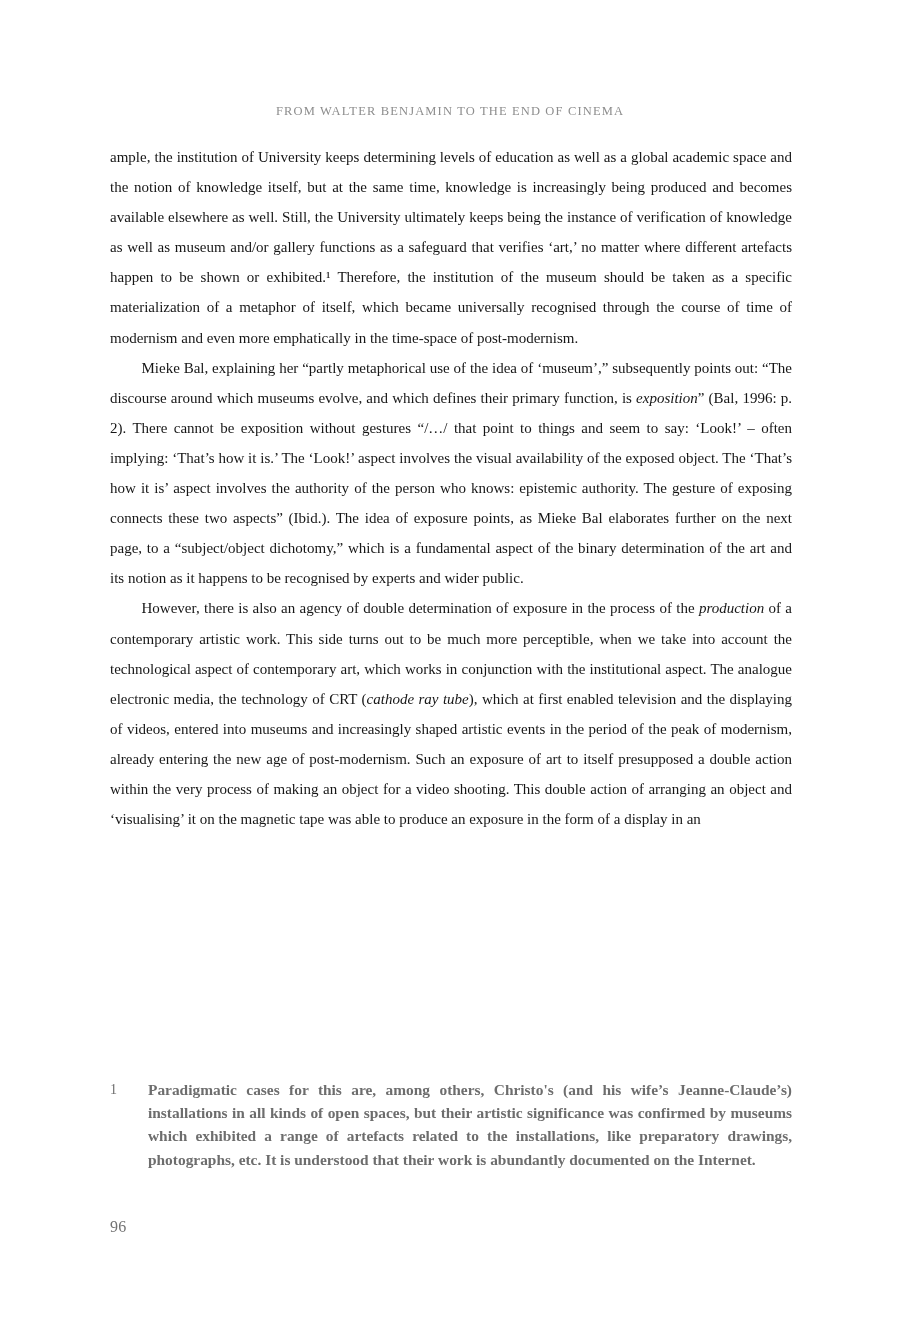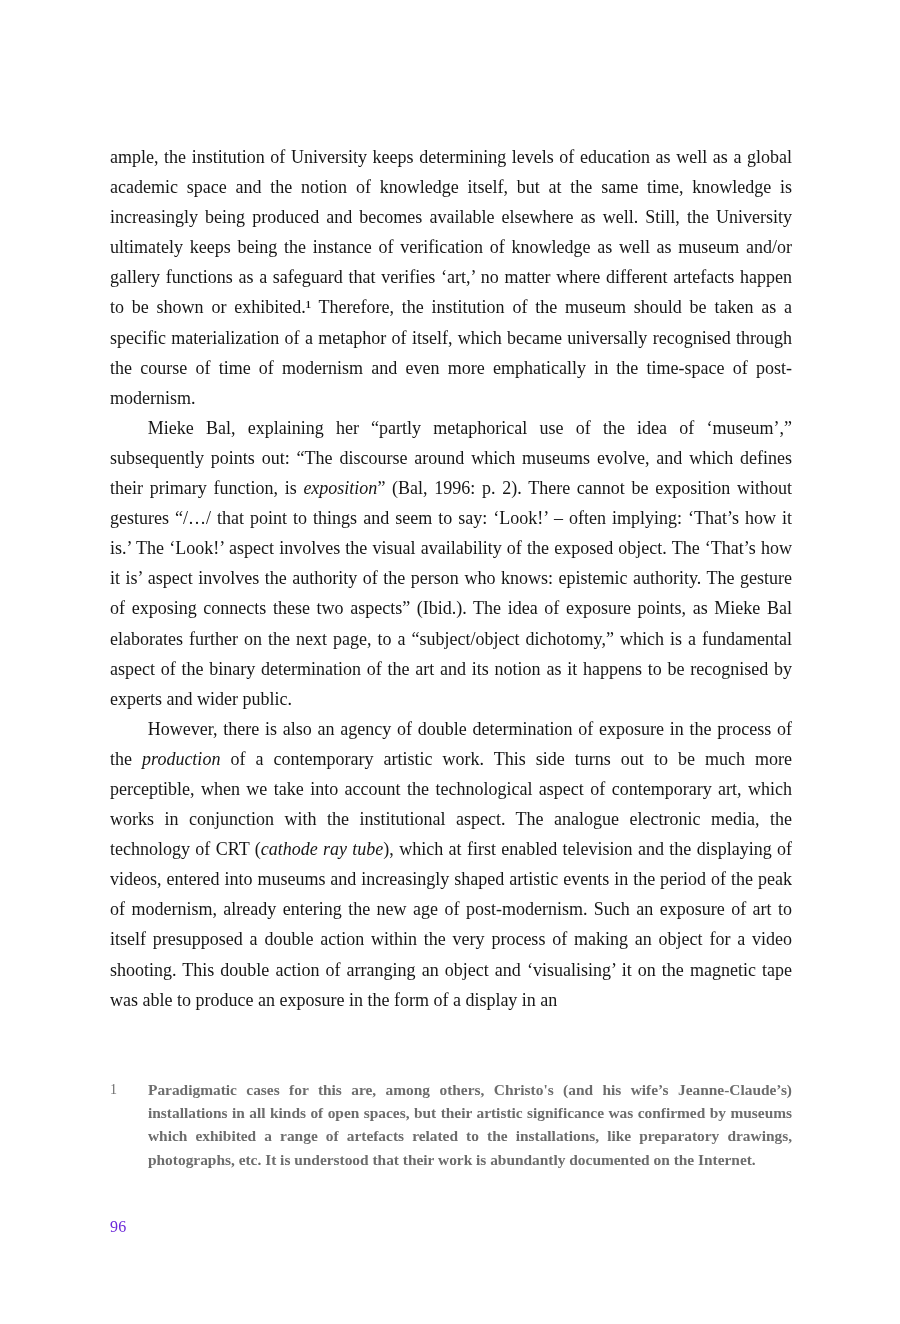--- a/index.html
+++ b/index.html
@@ -36,21 +36,21 @@
     white-space: nowrap;
   }
   .body-col {
     position: absolute;
     top: 142px;
     left: 110px;
     width: 682px;
   }
   p.para {
     margin: 0;
-    font-size: 18px;
+    font-size: 15px;
     line-height: 30.1px;
     text-align: justify;
     text-justify: inter-word;
     hyphens: manual;
     color: #161616;
   }
   p.para + p.para {
     text-indent: 2.1em;
   }
   .footnotes {
@@ -74,30 +74,31 @@
   .fn-text {
     flex: 1 1 auto;
     text-align: justify;
     font-weight: bold;
   }
   .folio {
     position: absolute;
     top: 1218px;
     left: 110px;
     font-size: 16px;
-    color: #6d28d9;
+    color: #737373;
     letter-spacing: 0.3px;
   }
   em { font-style: italic; }
 </style>
 </head>
 <body>
 
 <div class="page">
 
+  <div class="running-head">FROM WALTER BENJAMIN TO THE END OF CINEMA</div>
 
   <div class="body-col">
 
     <p class="para">ample, the institution of University keeps determining levels of education as well as a global academic space and the notion of knowledge itself, but at the same time, knowledge is increasingly being produced and becomes available elsewhere as well. Still, the University ultimately keeps being the instance of verification of knowledge as well as museum and/or gallery functions as a safeguard that verifies ‘art,’ no matter where different artefacts happen to be shown or exhibited.¹ Therefore, the institution of the museum should be taken as a specific materialization of a metaphor of itself, which became universally recognised through the course of time of modernism and even more emphatically in the time-space of post-modernism.</p>
 
     <p class="para">
       <span>Mieke Bal, explaining her “partly metaphorical use of the idea of ‘museum’,” subsequently points out: “The discourse around which museums evolve, and which defines their primary function, is </span><em>exposition</em><span>” (Bal, 1996: p. 2). There cannot be exposition without gestures “/…/ that point to things and seem to say: ‘Look!’ – often implying: ‘That’s how it is.’ The ‘Look!’ aspect involves the visual availability of the exposed object. The ‘That’s how it is’ aspect involves the authority of the person who knows: epistemic authority. The gesture of exposing connects these two aspects” (Ibid.). The idea of exposure points, as Mieke Bal elaborates further on the next page, to a “subject/object dichotomy,” which is a fundamental aspect of the binary determination of the art and its notion as it happens to be recognised by experts and wider public.</span>
     </p>
 
     <p class="para">

